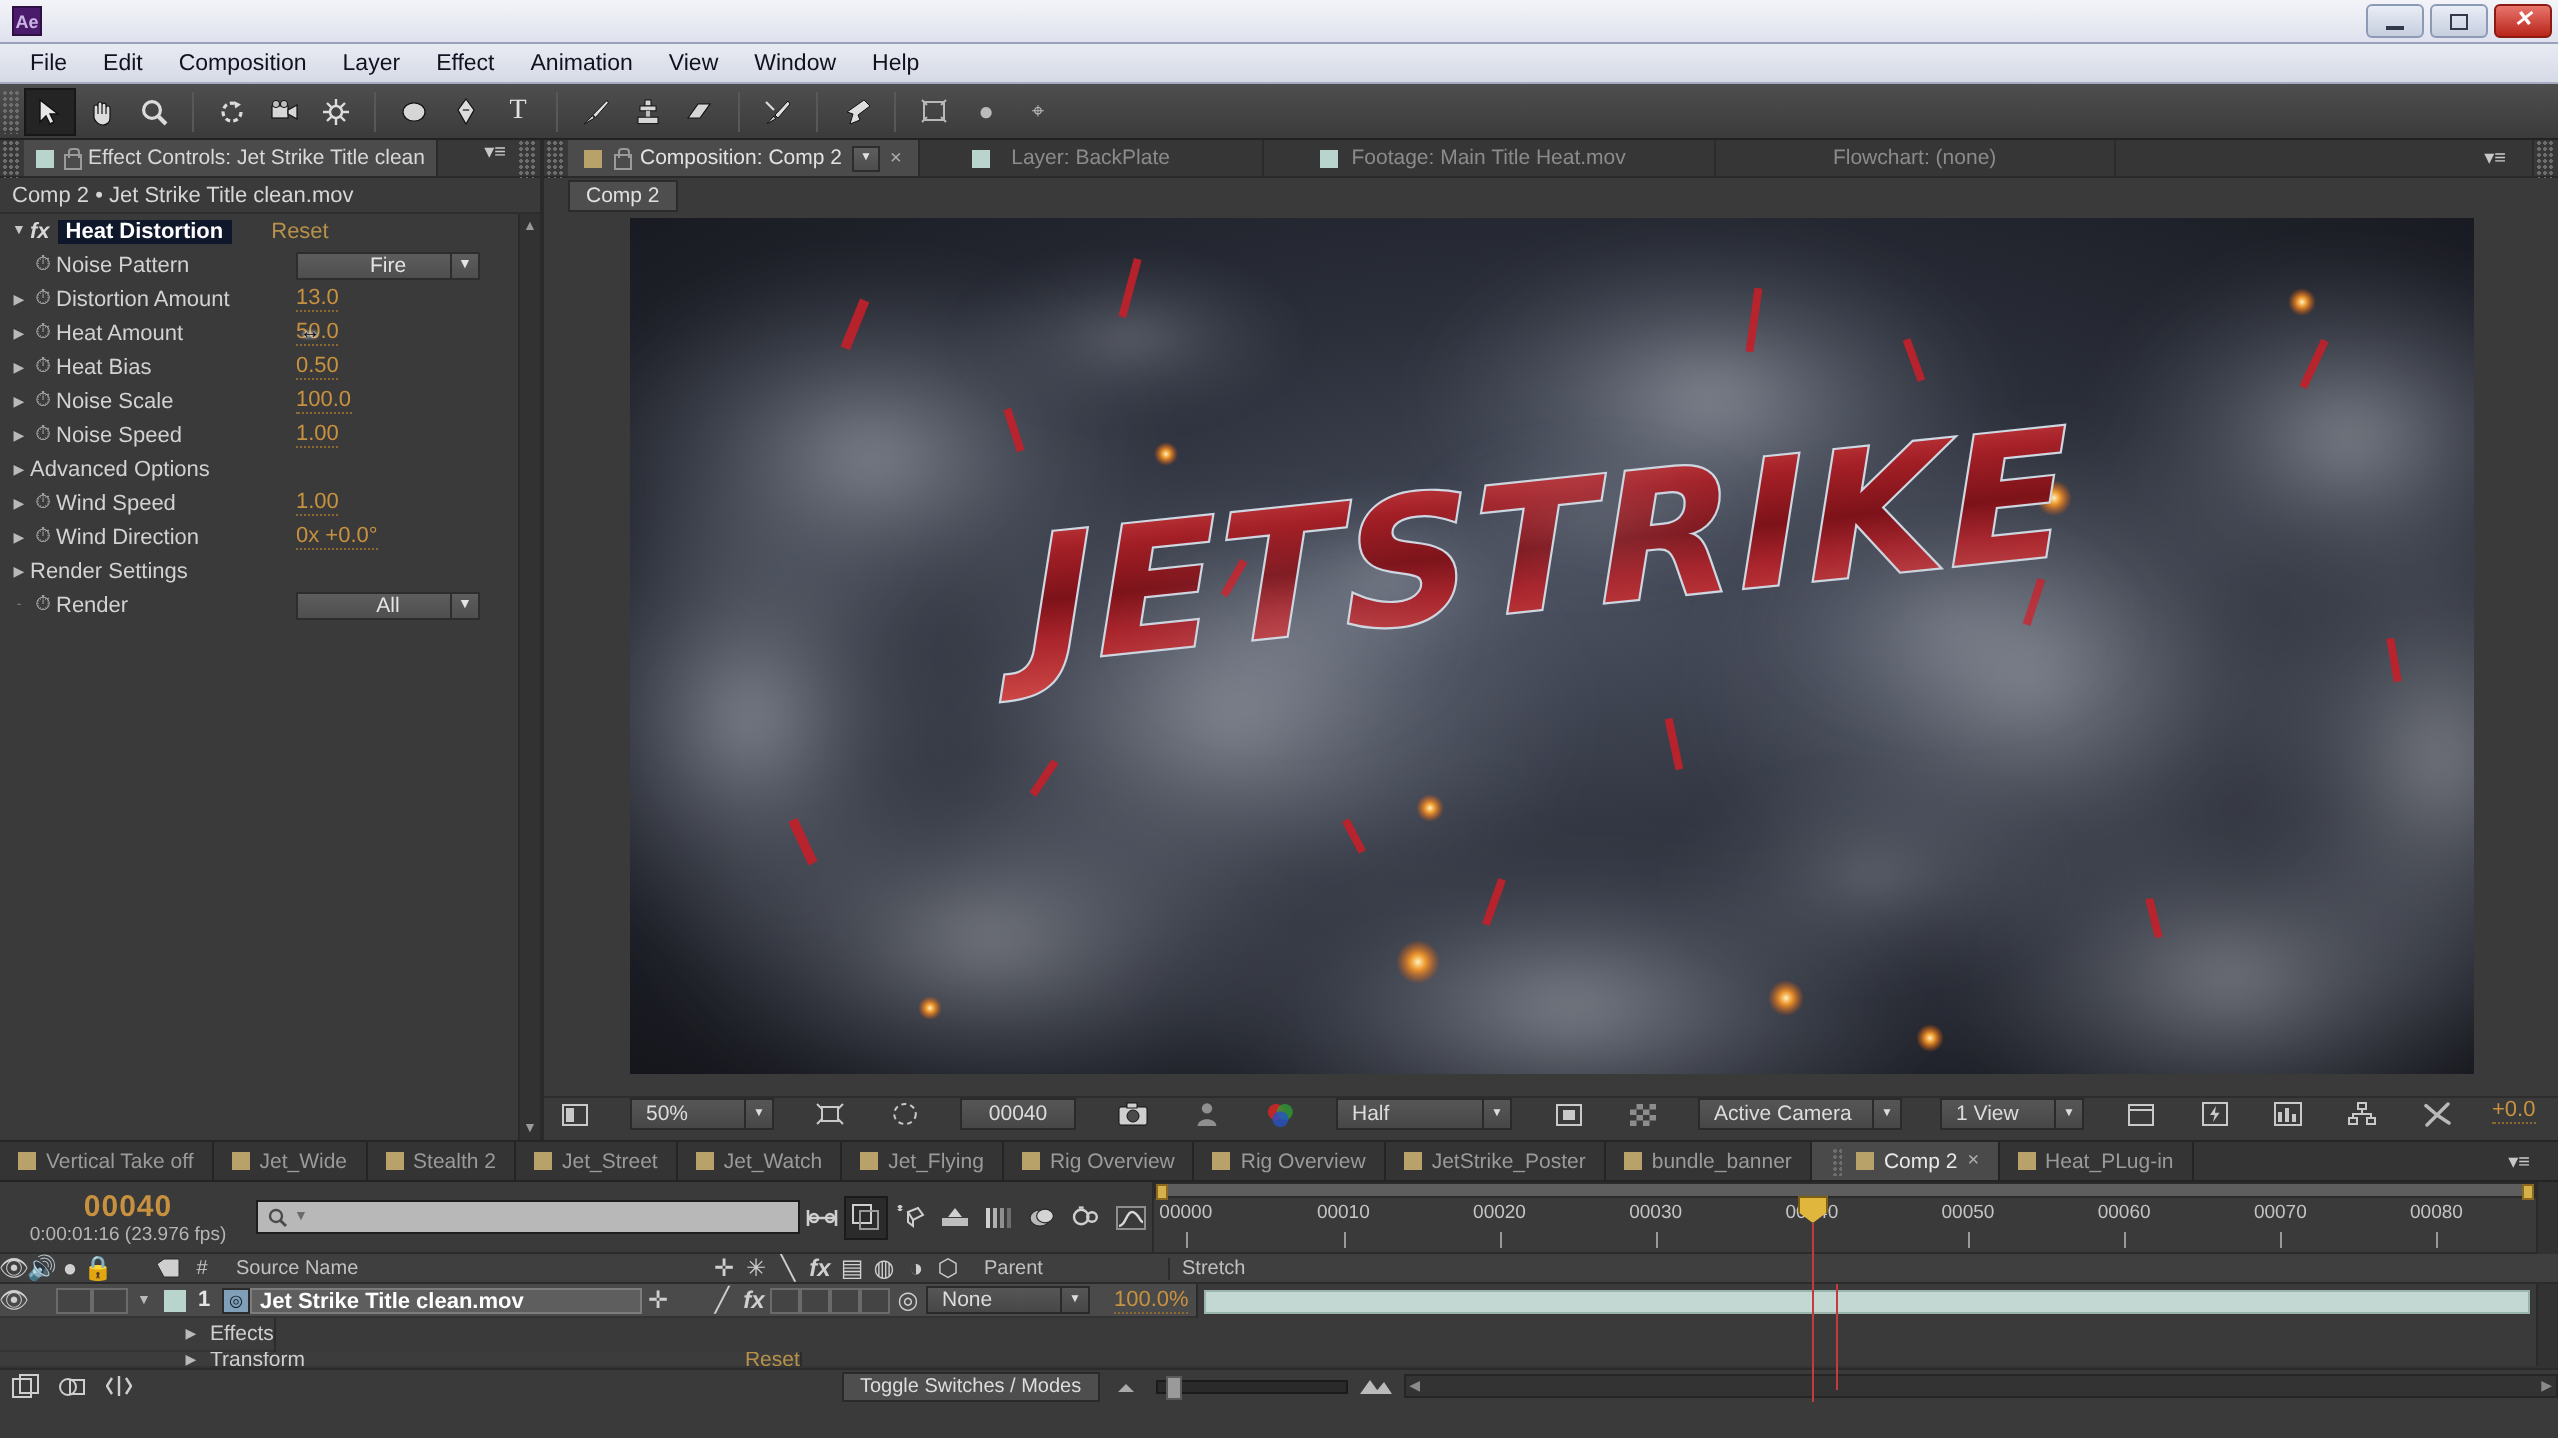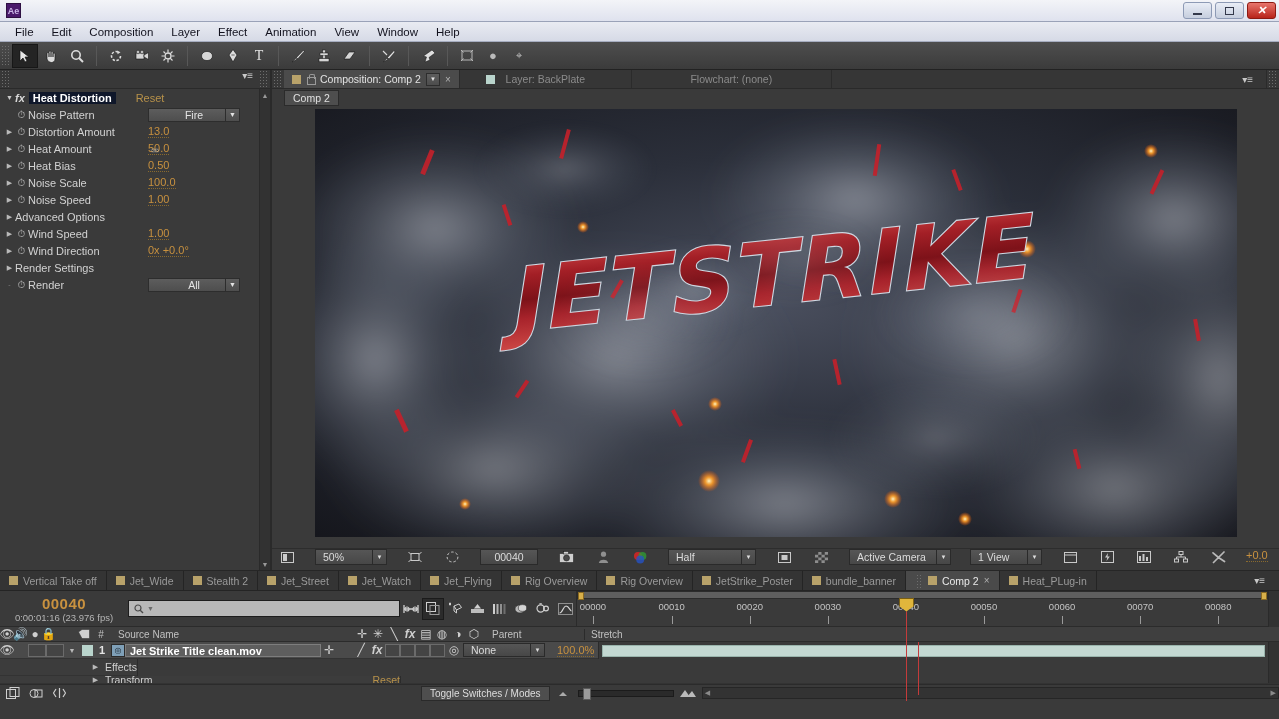--- a/index.html
+++ b/index.html
@@ -271,23 +271,29 @@
       <span style="font-size:11px;color:#bbb;">⌖</span>
     </div>
 
 </div>
 
 <div class="main">
 
   <div class="ec">
     <div class="panel-tabs">
       <div class="grip"></div>
+      <div class="ptab">
+        <span class="swatch g"></span>
+        <span class="lockico"></span>
+        <span>Effect Controls: Jet Strike Title clean</span>
+      </div>
       <span class="menu-ico">▾≡</span>
       <div class="grip"></div>
     </div>
+    <div class="ec-head">Comp 2 • Jet Strike Title clean.mov</div>
     <div class="ec-body">
 
       <div class="row" style="height:17px;">
         <span class="tri down">▼</span>
         <span class="fxbadge">fx</span>
         <span class="efname">Heat Distortion</span>
         <span class="reset">Reset</span>
       </div>
 
       <div class="row">
@@ -383,20 +389,24 @@
       <div class="v-tab active">
         <span class="swatch"></span>
         <span class="lockico"></span>
         <span>Composition: Comp 2</span>
         <span class="tab-ddl">▼</span>
         <span class="closex">×</span>
       </div>
       <div class="v-tab inactive" style="width:172px;justify-content:center;">
         <span class="swatch g" style="position:absolute;left:486px;"></span>
         <span>Layer: BackPlate</span>
+      </div>
+      <div class="v-tab inactive" style="width:226px;justify-content:center;">
+        <span class="swatch g" style="position:absolute;left:660px;"></span>
+        <span>Footage: Main Title Heat.mov</span>
       </div>
       <div class="v-tab inactive" style="width:200px;justify-content:center;">
         <span>Flowchart: (none)</span>
       </div>
       <div class="v-tab inactive" style="flex:1;justify-content:flex-end;">
         <span class="menu-ico">▾≡</span>
       </div>
       <div class="grip"></div>
     </div>
 

